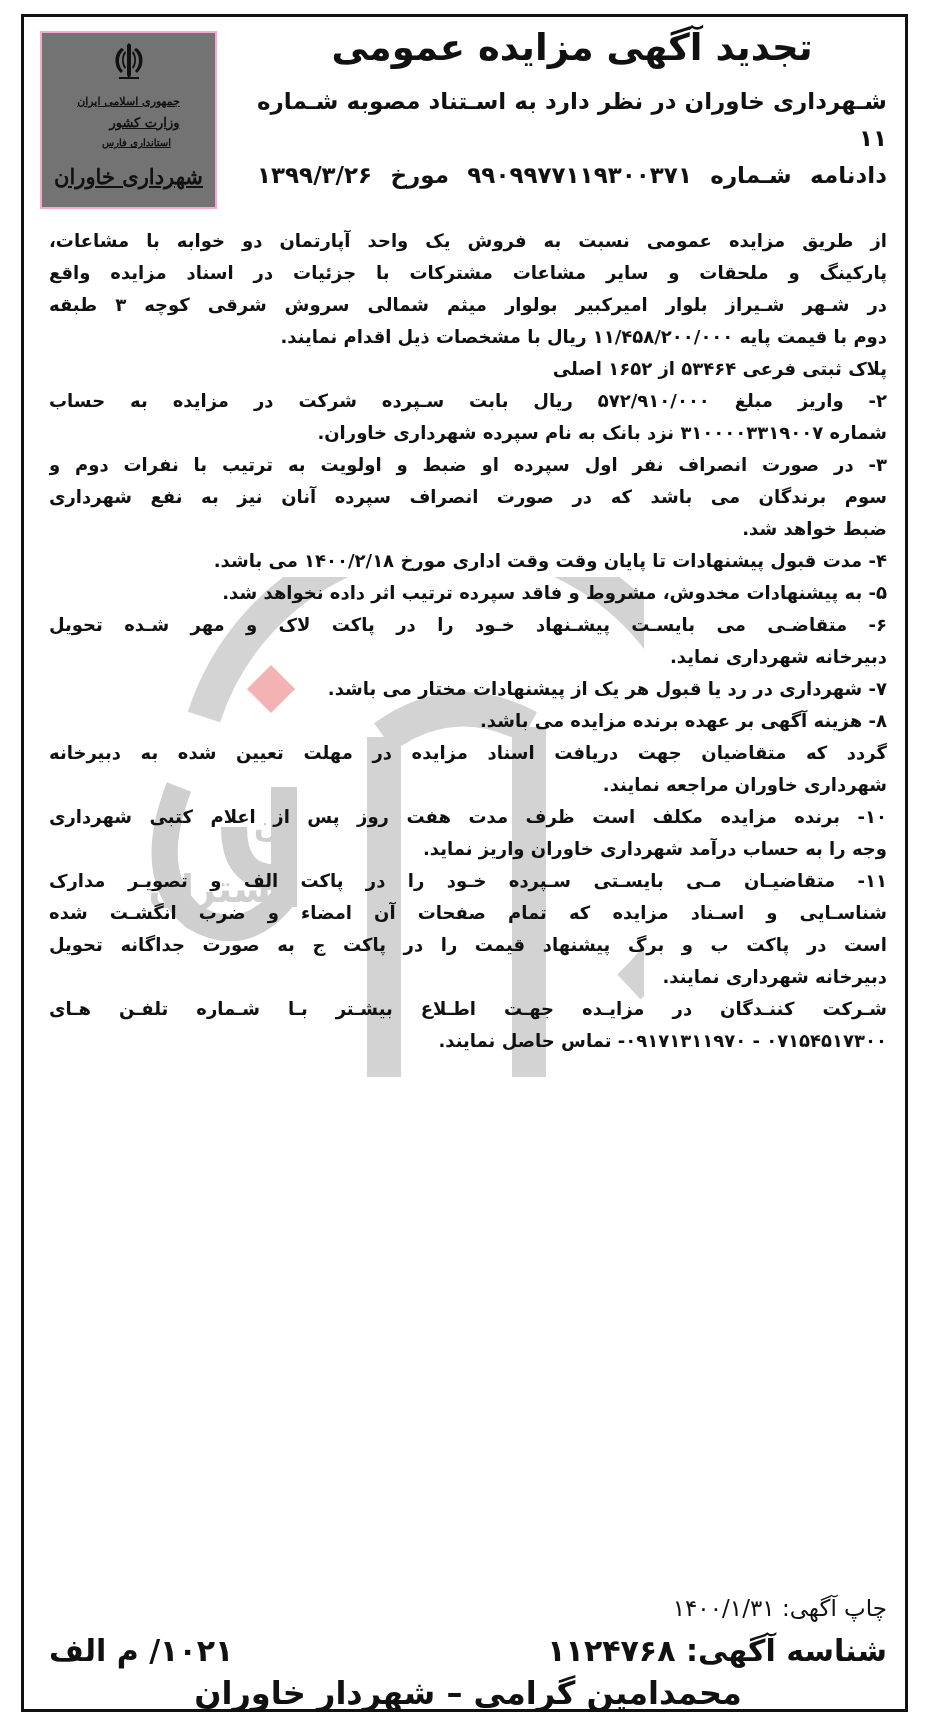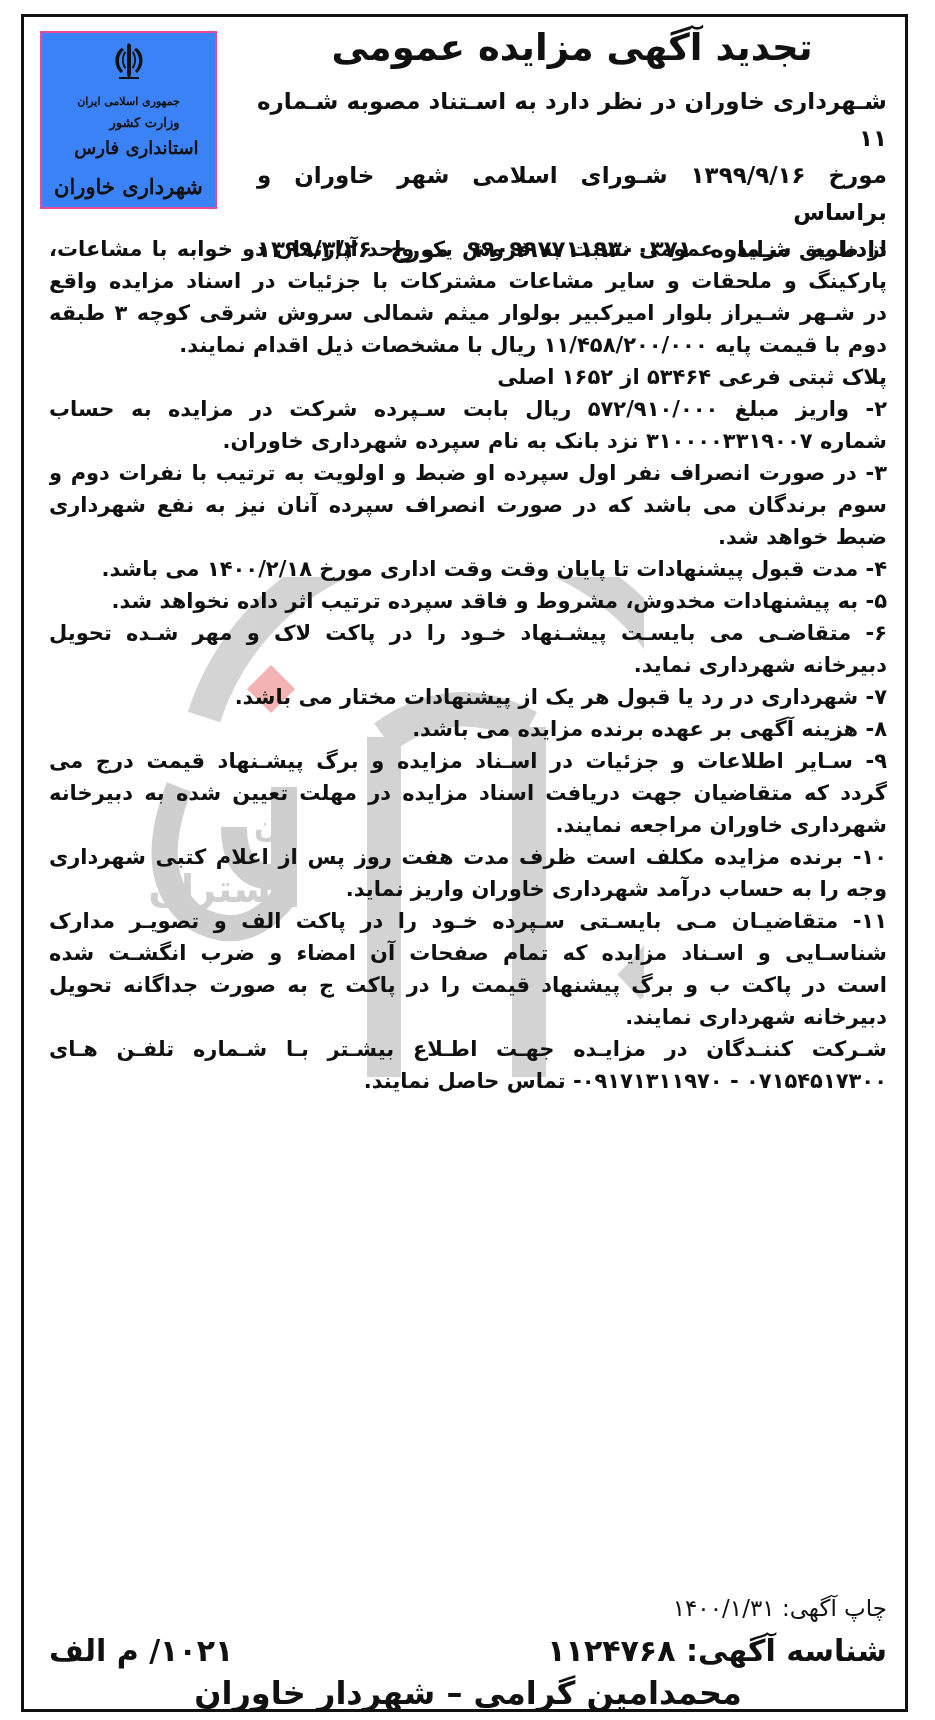--- a/index.html
+++ b/index.html
@@ -24,38 +24,39 @@
       border: 3px solid #111111;
       box-sizing: content-box;
       background: #ffffff;
     }
     .emblem-box {
       position: absolute;
       left: 16px;
       top: 14px;
       width: 173px;
       height: 174px;
-      border: 2px solid #ec4899;
+      border: 2px solid #f9a8d4;
       text-align: center;
-      background: #3b82f6;
+      background: #737373;
       z-index: 2;
+      text-decoration: underline;
     }
     .emblem-icon {
       margin: 6px auto 0;
       width: 44px;
       height: 44px;
     }
     .emblem-line {
       direction: rtl;
       font-family: "DejaVu Serif", serif;
       line-height: 1.25;
     }
     .emblem-line.l1 { font-size: 11px; margin-top: 8px; font-weight: bold; }
     .emblem-line.l2 { font-size: 13px; margin-top: 6px; font-weight: bold; padding-left: 32px; }
-    .emblem-line.l3 { font-size: 18px; margin-top: 6px; font-weight: bold; padding-left: 16px; }
+    .emblem-line.l3 { font-size: 10px; margin-top: 6px; font-weight: bold; padding-left: 16px; }
     .emblem-line.l4 { font-size: 21px; margin-top: 14px; font-weight: bold; }
 
     .watermark {
       position: absolute;
       left: 60px;
       top: 560px;
       width: 560px;
       height: 520px;
       z-index: 0;
       pointer-events: none;
@@ -88,23 +89,23 @@
       font-size: 23px;
       font-weight: bold;
       line-height: 37px;
       text-align: justify;
       text-align-last: justify;
     }
     .intro-top .ln { display: block; text-align-last: justify; }
     .body-text {
       position: absolute;
       right: 0;
-      top: 216px;
+      top: 208px;
       width: 838px;
-      font-size: 21px;
+      font-size: 18px;
       font-weight: bold;
       line-height: 32px;
     }
     .para {
       margin: 0;
       text-align: justify;
     }
     .para .ln {
       display: block;
       text-align: justify;
@@ -187,21 +188,20 @@
     <div class="emblem-line l2">وزارت کشور</div>
     <div class="emblem-line l3">استانداری فارس</div>
     <div class="emblem-line l4">شهرداری خاوران</div>
   </div>
 
   <div class="content">
     <div class="title">تجدید آگهی مزایده عمومی</div>
 
     <div class="intro-top">
       <span class="ln">شـهرداری خاوران در نظر دارد به اسـتناد مصوبه شـماره ۱۱</span>
-      <span class="ln">مورخ ۱۳۹۹/۹/۱۶ شـورای اسلامی شهر خاوران و براساس</span>
       <span class="ln">دادنامه شـماره ۹۹۰۹۹۷۷۱۱۹۳۰۰۳۷۱ مورخ ۱۳۹۹/۳/۲۶</span>
     </div>
 
     <div class="body-text">
       <p class="para">
         <span class="ln">از طریق مزایده عمومی نسبت به فروش یک واحد آپارتمان دو خوابه با مشاعات،</span>
         <span class="ln">پارکینگ و ملحقات و سایر مشاعات مشترکات با جزئیات در اسناد مزایده واقع</span>
         <span class="ln">در شـهر شـیراز بلوار امیرکبیر بولوار میثم شمالی سروش شرقی کوچه ۳ طبقه</span>
         <span class="ln last">دوم با قیمت پایه ۱۱/۴۵۸/۲۰۰/۰۰۰ ریال با مشخصات ذیل اقدام نمایند.</span>
       </p>
@@ -228,21 +228,20 @@
         <span class="ln">۶- متقاضـی می بایسـت پیشـنهاد خـود را در پاکت لاک و مهر شـده تحویل</span>
         <span class="ln last">دبیرخانه شهرداری نماید.</span>
       </p>
       <p class="para">
         <span class="ln last">۷- شهرداری در رد یا قبول هر یک از پیشنهادات مختار می باشد.</span>
       </p>
       <p class="para">
         <span class="ln last">۸- هزینه آگهی بر عهده برنده مزایده می باشد.</span>
       </p>
       <p class="para">
-        <span class="ln">۹- سـایر اطلاعات و جزئیات در اسـناد مزایده و برگ پیشـنهاد قیمت درج می</span>
         <span class="ln">گردد که متقاضیان جهت دریافت اسناد مزایده در مهلت تعیین شده به دبیرخانه</span>
         <span class="ln last">شهرداری خاوران مراجعه نمایند.</span>
       </p>
       <p class="para">
         <span class="ln">۱۰- برنده مزایده مکلف است ظرف مدت هفت روز پس از اعلام کتبی شهرداری</span>
         <span class="ln last">وجه را به حساب درآمد شهرداری خاوران واریز نماید.</span>
       </p>
       <p class="para">
         <span class="ln">۱۱- متقاضیـان مـی بایسـتی سـپرده خـود را در پاکت الف و تصویـر مدارک</span>
         <span class="ln">شناسـایی و اسـناد مزایده که تمام صفحات آن امضاء و ضرب انگشـت شده</span>

